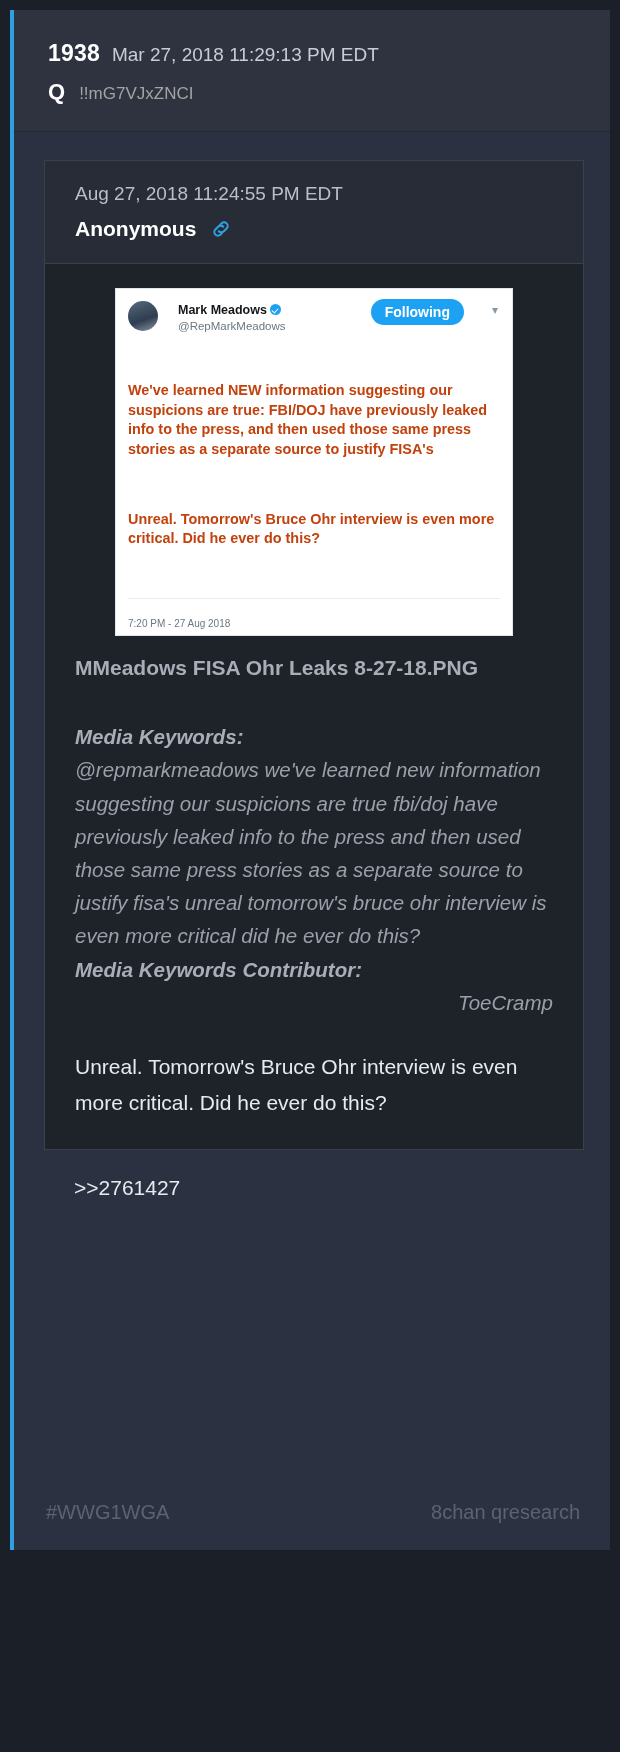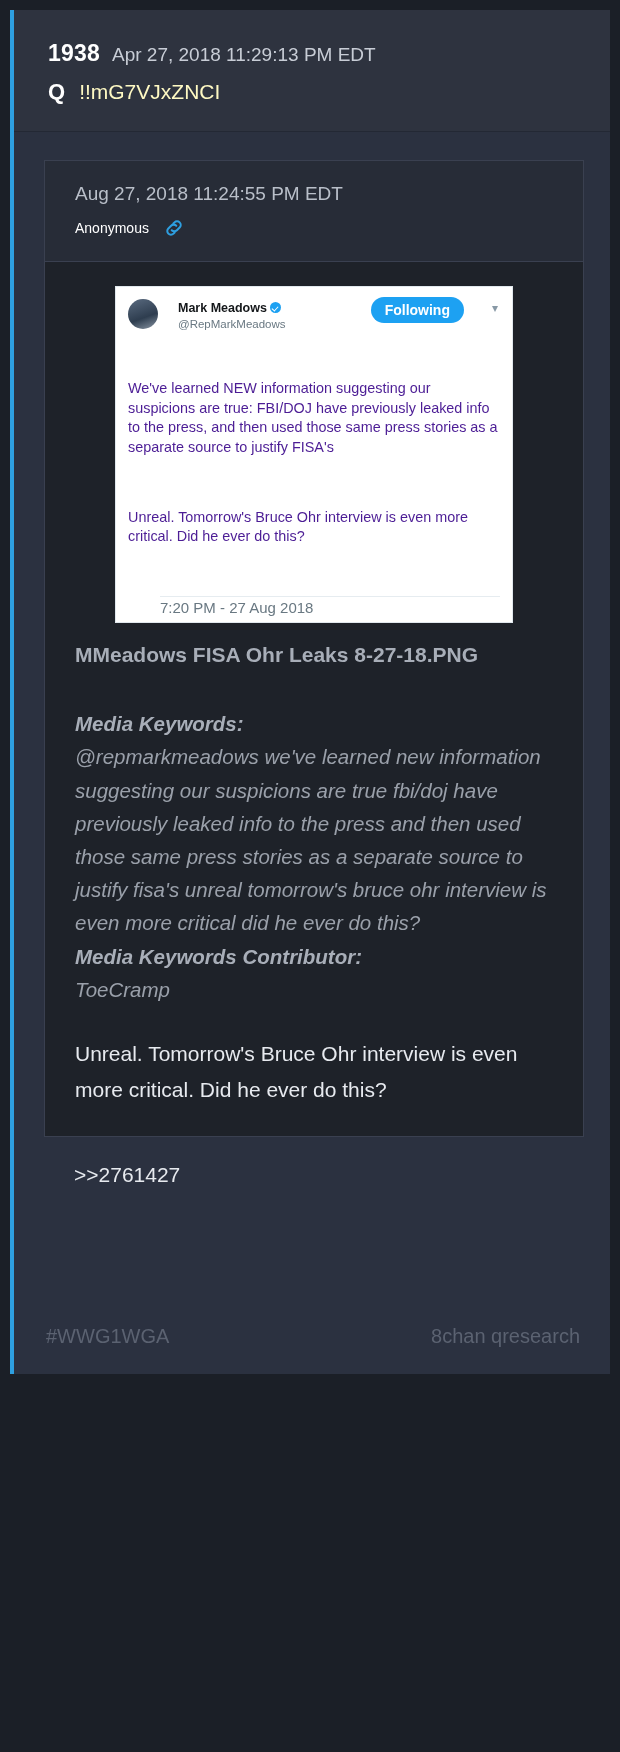--- a/index.html
+++ b/index.html
@@ -14,21 +14,21 @@
     height: 1752px;
     background: #1b1f27;
     overflow: hidden;
     box-sizing: border-box;
   }
   .card {
     position: absolute;
     left: 10px;
     top: 10px;
     width: 600px;
-    height: 1364px;
+    height: 1540px;
     background: #2b3140;
     border-left: 4px solid #2e9fe0;
     box-sizing: border-box;
     display: flex;
     flex-direction: column;
   }
   
   .post-header {
     padding: 30px 28px 26px 34px;
     border-bottom: 1px solid #232834;
@@ -54,22 +54,22 @@
     display: flex;
     align-items: baseline;
     gap: 14px;
   }
   .author-q {
     font-size: 22px;
     font-weight: bold;
     color: #ffffff;
   }
   .tripcode {
-    font-size: 21px;
-    color: #fef9c3;
+    font-size: 17px;
+    color: #a3a3a3;
   }
   
   .post-body {
     flex: 1;
     padding: 28px 26px 0 30px;
     box-sizing: border-box;
   }
   .quote-box {
     border: 1px solid #3a4050;
     background: #272c37;
@@ -83,22 +83,22 @@
     font-size: 19px;
     color: #b9bfc9;
     margin-bottom: 12px;
   }
   .quote-author-row {
     display: flex;
     align-items: center;
     gap: 14px;
   }
   .quote-author {
-    font-size: 14px;
-    font-weight: normal;
+    font-size: 21px;
+    font-weight: bold;
     color: #ffffff;
   }
   .link-icon {
     color: #2e9fe0;
     display: inline-flex;
     align-items: center;
   }
   .quote-content {
     padding: 24px 30px 28px 30px;
     background: #1e2229;
@@ -169,34 +169,34 @@
     flex: none;
   }
   .caret {
     color: #8899a6;
     font-size: 12px;
     padding: 4px 2px 0 8px;
     flex: none;
   }
   .tw-text {
     font-size: 14.4px;
-    color: #4c1d95;
+    color: #c2410c;
     line-height: 1.35;
     margin-top: 9px;
     white-space: pre-wrap;
+    font-weight: bold;
   }
   .tw-text p { margin: 0 0 12px 0; }
   .tw-text p:last-child { margin-bottom: 4px; }
   .tw-meta {
-    font-size: 15px;
+    font-size: 10px;
     color: #697882;
     border-top: 1px solid #e6ecf0;
-    padding-top: 2px;
+    padding-top: 19px;
     margin-top: 6px;
-    margin-left: 32px;
   }
   
   .filename {
     font-size: 21px;
     color: #a8aeb8;
     line-height: 1.55;
     margin: 16px 0 0 0;
     word-break: break-word;
     font-weight: bold;
   }
@@ -206,21 +206,21 @@
     font-size: 20.5px;
     line-height: 1.62;
     color: #9aa0aa;
   }
   .kw-label {
     font-weight: bold;
     color: #a8aeb8;
     display: block;
   }
   .kw-text { display: block; }
-  .kw-contrib-value { display: block; }
+  .kw-contrib-value { display: block; text-align: right; }
   .post-text {
     margin-top: 30px;
     font-size: 21px;
     color: #e7eaef;
     line-height: 1.72;
   }
   .reply-ref {
     font-size: 21px;
     color: #e7eaef;
     padding: 26px 0 0 30px;
@@ -237,21 +237,21 @@
 </style>
 </head>
 <body>
 
 <div id="page">
   <div class="card">
 
     <div class="post-header">
       <div class="hdr-line1">
         <span class="post-number">1938</span>
-        <span class="post-date">Apr 27, 2018 11:29:13 PM EDT</span>
+        <span class="post-date">Mar 27, 2018 11:29:13 PM EDT</span>
       </div>
       <div class="hdr-line2">
         <span class="author-q">Q</span>
         <span class="tripcode">!!mG7VJxZNCI</span>
       </div>
     </div>
 
     <div class="post-body">
 
       <div class="quote-box">

